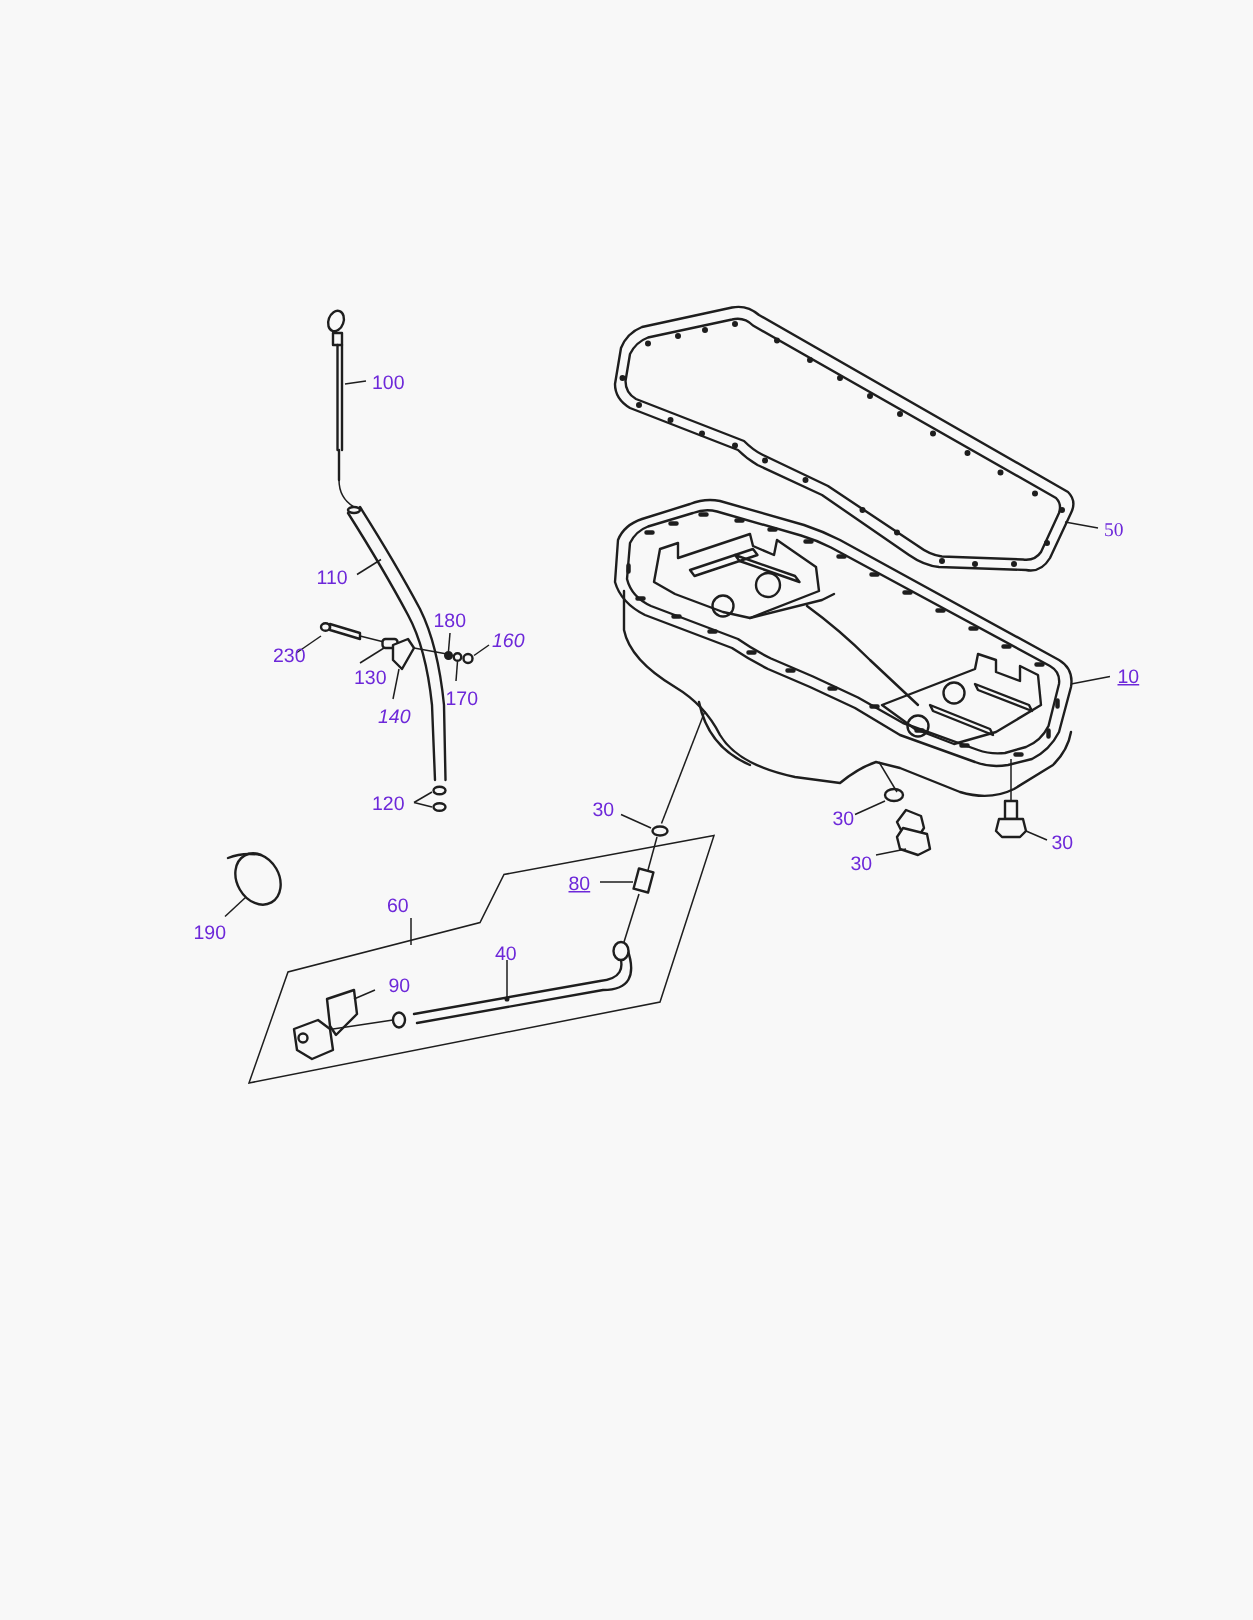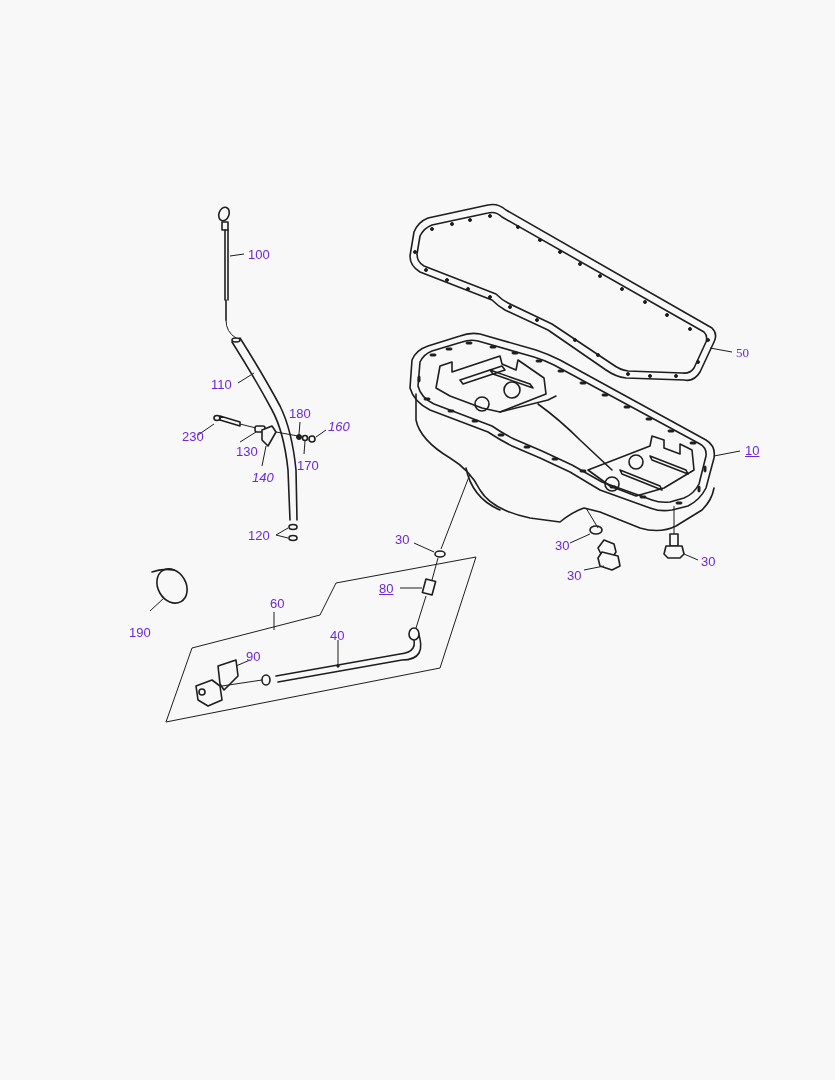--- a/index.html
+++ b/index.html
@@ -206,26 +206,26 @@
     <line class="thin" x1="222" y1="686" x2="262" y2="680"></line>
   </g>
 </svg>
 
 <div class="label" style="left:745px;top:444px;text-decoration:underline;">10</div>
 <div class="label" style="left:567px;top:569px;">30</div>
 <div class="label" style="left:555px;top:539px;">30</div>
 <div class="label" style="left:395px;top:533px;">30</div>
 <div class="label" style="left:701px;top:555px;">30</div>
 <div class="label" style="left:736px;top:346px;font-family:Liberation Serif, serif;">50</div>
-<div class="label" style="left:270px;top:597px;">60</div>
+<div class="label" style="left:258px;top:597px;">60</div>
 <div class="label" style="left:330px;top:629px;">40</div>
 <div class="label" style="left:379px;top:582px;text-decoration:underline;">80</div>
-<div class="label" style="left:246px;top:650px;">90</div>
+<div class="label" style="left:259px;top:650px;">90</div>
 <div class="label" style="left:248px;top:248px;">100</div>
 <div class="label" style="left:211px;top:378px;">110</div>
 <div class="label" style="left:248px;top:529px;">120</div>
 <div class="label" style="left:220px;top:445px;margin-left:16px;">130</div>
 <div class="label" style="left:252px;top:471px;font-style:italic;">140</div>
 <div class="label" style="left:182px;top:430px;">230</div>
 <div class="label" style="left:328px;top:420px;font-style:italic;">160</div>
 <div class="label" style="left:297px;top:459px;">170</div>
 <div class="label" style="left:289px;top:407px;">180</div>
-<div class="label" style="left:129px;top:615px;margin-top:11px;">190</div>
+<div class="label" style="left:129px;top:615px;">190</div>
 
 </body></html>

